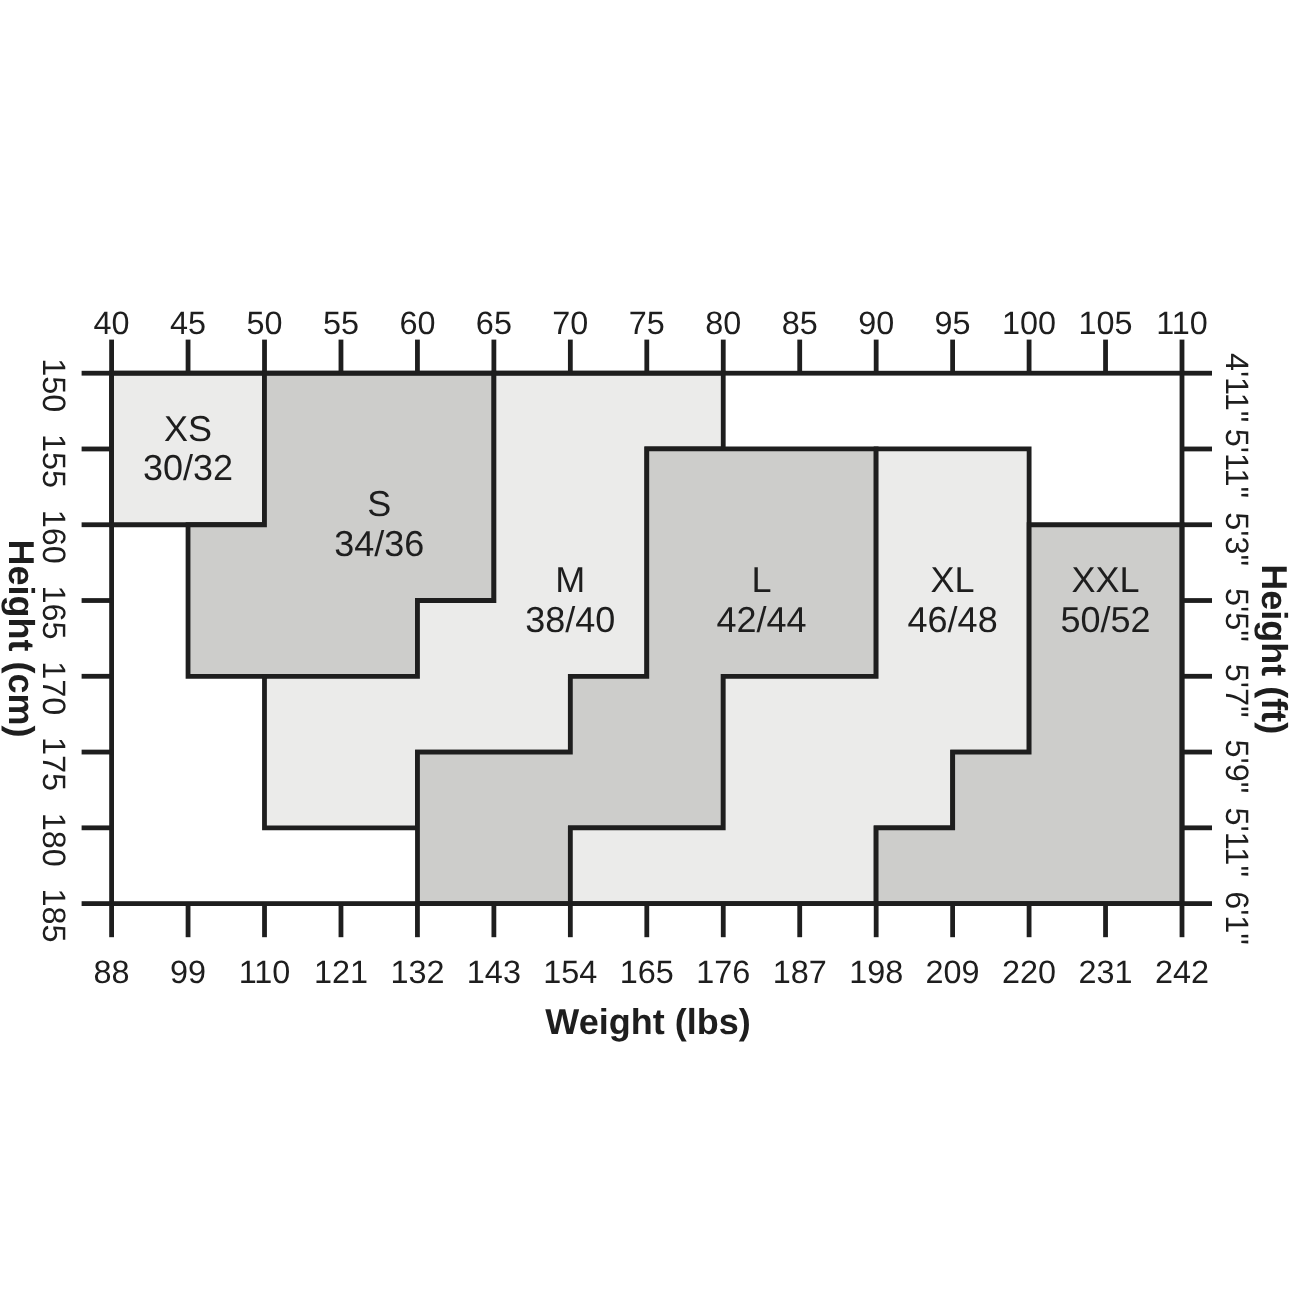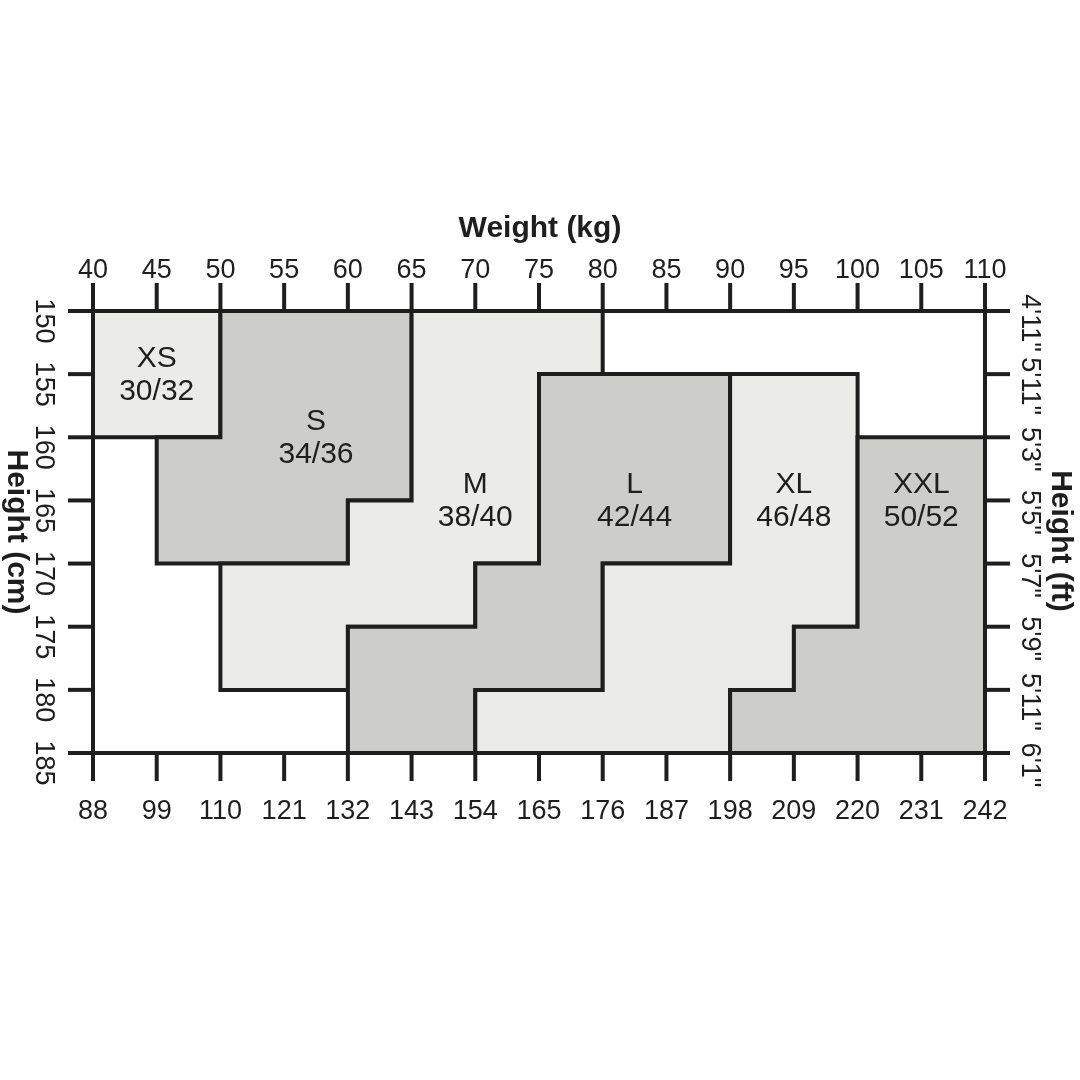--- a/index.html
+++ b/index.html
@@ -131,14 +131,14 @@
       <text x="316" y="463.2857142857143" text-anchor="middle" class="region-text">34/36</text>
       <text x="475.2857142857143" y="493.42857142857144" text-anchor="middle" class="region-text">M</text>
       <text x="475.2857142857143" y="526.4285714285714" text-anchor="middle" class="region-text">38/40</text>
       <text x="634.5714285714286" y="493.42857142857144" text-anchor="middle" class="region-text">L</text>
       <text x="634.5714285714286" y="526.4285714285714" text-anchor="middle" class="region-text">42/44</text>
       <text x="793.8571428571429" y="493.42857142857144" text-anchor="middle" class="region-text">XL</text>
       <text x="793.8571428571429" y="526.4285714285714" text-anchor="middle" class="region-text">46/48</text>
       <text x="921.2857142857143" y="493.42857142857144" text-anchor="middle" class="region-text">XXL</text>
       <text x="921.2857142857143" y="526.4285714285714" text-anchor="middle" class="region-text">50/52</text>
     </svg>
-  <div class="ax-title-h" id="title-top">Weight (kg)</div>
+  <div class="ax-title-h" id="title-bottom">Weight (lbs)</div>
 </div>
 
 </body></html>

